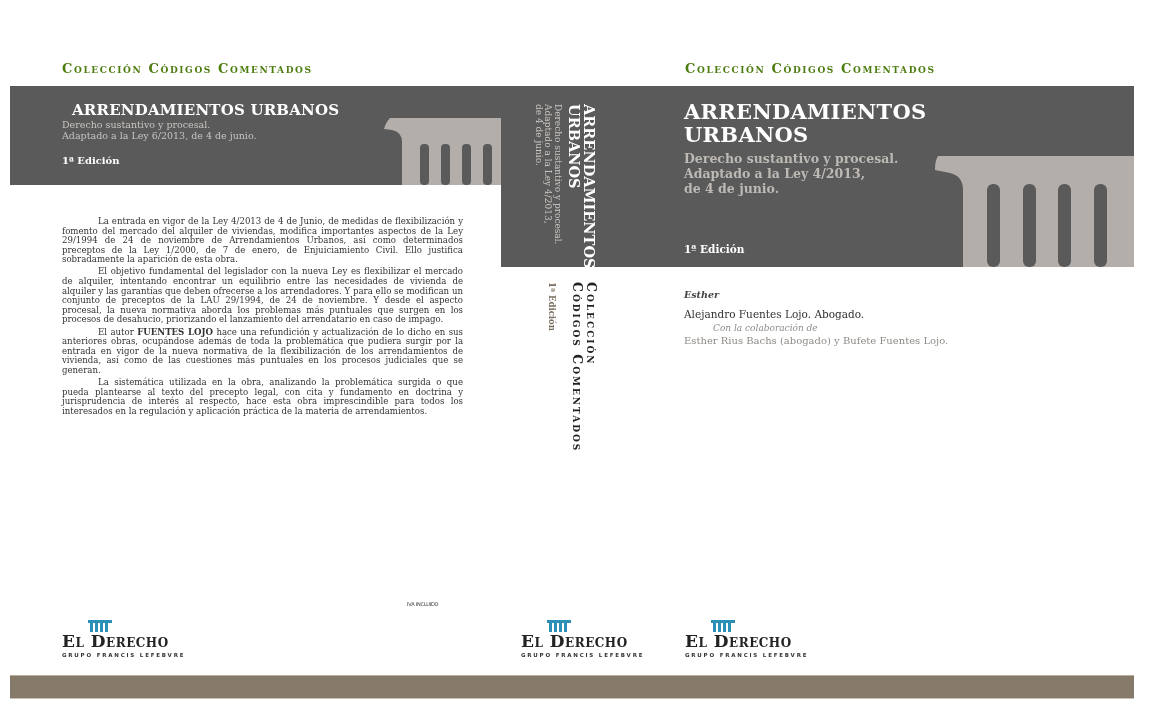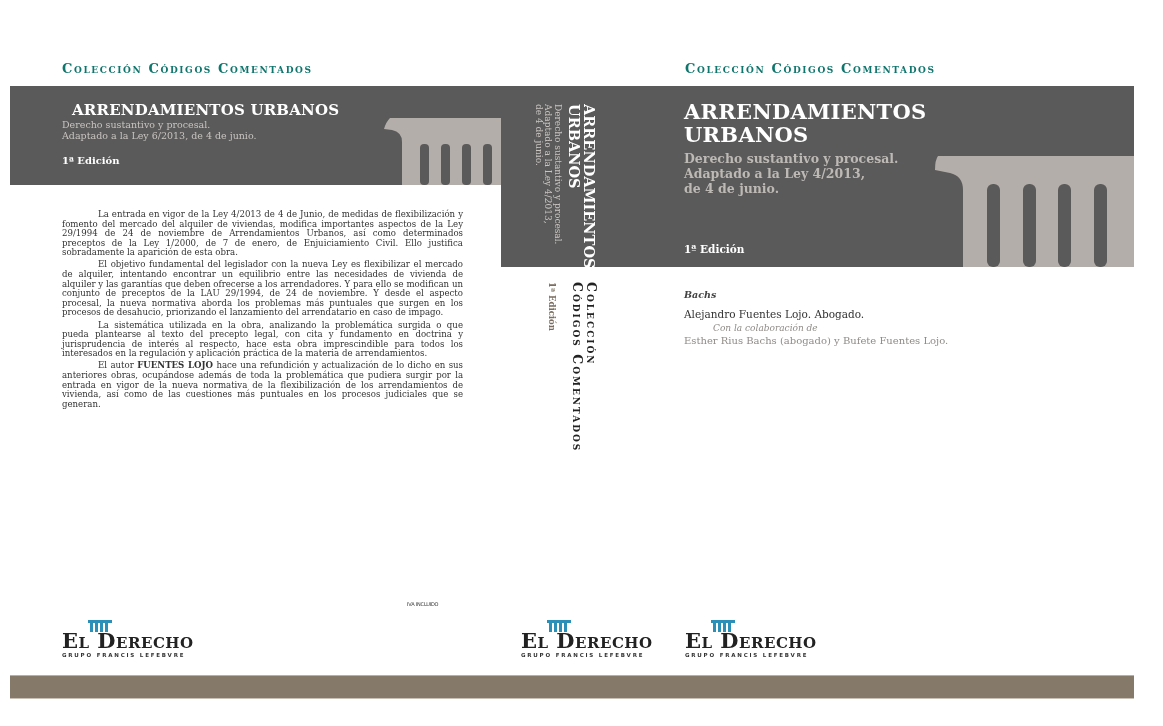--- a/index.html
+++ b/index.html
@@ -1,40 +1,40 @@
 <!DOCTYPE html>
 <html><head>
 <meta charset="utf-8">
 <style>
   html,body{margin:0;padding:0;background:#ffffff;}
   body{width:1163px;height:726px;position:relative;overflow:hidden;font-family:"DejaVu Serif",serif;}
   .abs{position:absolute;}
-  .series{font-family:"DejaVu Serif",serif;font-variant:small-caps;letter-spacing:1.6px;color:#0f766e;font-size:13px;font-weight:bold;}
+  .series{font-family:"DejaVu Serif",serif;font-variant:small-caps;letter-spacing:1.6px;color:#4d7c0f;font-size:13px;font-weight:bold;}
   .band{background:#5a5a5a;}
   .col-shape{fill:#b3aeaa;}
   .back-title{left:72px;top:101px;font-size:15px;font-weight:bold;color:#fff;letter-spacing:0.2px;}
   .back-sub{left:62px;top:120px;font-size:9.5px;line-height:10.5px;color:#c8c4c0;}
   .back-ed{left:62px;top:155px;font-size:10px;font-weight:bold;color:#fff;}
-  .blurb{left:62px;top:210px;width:401px;font-size:8.6px;line-height:9.6px;color:#333;text-align:justify;}
+  .blurb{left:62px;top:217px;width:401px;font-size:8.6px;line-height:9.6px;color:#333;text-align:justify;}
   .blurb p{margin:0 0 2.5px 0;text-indent:36px;}
   .blurb b{font-weight:bold;}
   .front-title{left:684px;top:100px;font-size:21px;line-height:23px;font-weight:bold;color:#fff;letter-spacing:0.3px;}
   .front-sub{left:684px;top:151px;font-size:12.5px;line-height:15px;font-weight:bold;color:#bdb9b5;}
   .front-ed{left:684px;top:243px;font-size:10.5px;font-weight:bold;color:#fff;}
   .autor-h{left:684px;top:289px;font-size:9.5px;font-style:italic;font-weight:bold;color:#444;}
   .autor-n{left:684px;top:308px;font-size:10.5px;color:#333;}
   .collab-l{left:684px;top:323px;font-size:9px;font-style:italic;color:#8f8b87;margin-left:29px;}
   .collab-n{left:684px;top:335px;font-size:10px;color:#8f8b87;}
   .spine-title{font-size:14.5px;line-height:15px;font-weight:bold;color:#fff;white-space:nowrap;}
   .spine-sub{font-size:9px;line-height:9.5px;color:#c8c4c0;white-space:nowrap;}
   .spine-series{font-variant:small-caps;font-size:12.5px;line-height:14px;letter-spacing:2px;color:#222;font-weight:bold;white-space:nowrap;}
   .spine-ed{font-size:8.5px;font-weight:bold;color:#7b6e60;white-space:nowrap;}
   .vert{writing-mode:vertical-rl;}
   .logo{text-align:left;}
-  .logo .brand{font-family:"DejaVu Serif",serif;font-size:21px;letter-spacing:0.5px;color:#222;font-variant:small-caps;font-weight:bold;line-height:18px;}
+  .logo .brand{font-family:"DejaVu Serif",serif;font-size:17px;letter-spacing:0.5px;color:#222;font-variant:small-caps;font-weight:bold;line-height:18px;}
   .logo .grupo{font-family:"DejaVu Sans",sans-serif;font-size:5.5px;letter-spacing:1.8px;color:#333;font-weight:bold;text-transform:uppercase;margin-top:2px;}
   .iva{font-family:"DejaVu Sans",sans-serif;font-size:5px;color:#333;letter-spacing:-0.2px;}
   .bottom-bar{left:10px;top:675px;width:1124px;height:22px;background:#857a6a;border-top:1px solid #b9b0a3;border-bottom:1px solid #c9c1b6;}
 </style>
 </head>
 <body>
 
 <div class="abs series" style="left:62px;top:61px;">Colección Códigos Comentados</div>
 
 <div class="abs band" style="left:10px;top:86px;width:491px;height:99px;"></div>
@@ -50,22 +50,22 @@
 <div class="abs back-title">ARRENDAMIENTOS URBANOS</div>
 <div class="abs back-sub">
   <div>Derecho sustantivo y procesal.</div>
   <div>Adaptado a la Ley 6/2013, de 4 de junio.</div>
 </div>
 <div class="abs back-ed">1ª Edición</div>
 
 <div class="abs blurb">
   <p>La entrada en vigor de la Ley 4/2013 de 4 de Junio, de medidas de flexibilización y fomento del mercado del alquiler de viviendas, modifica importantes aspectos de la Ley 29/1994 de 24 de noviembre de Arrendamientos Urbanos, así como determinados preceptos de la Ley 1/2000, de 7 de enero, de Enjuiciamiento Civil. Ello justifica sobradamente la aparición de esta obra.</p>
   <p>El objetivo fundamental del legislador con la nueva Ley es flexibilizar el mercado de alquiler, intentando encontrar un equilibrio entre las necesidades de vivienda de alquiler y las garantías que deben ofrecerse a los arrendadores. Y para ello se modifican un conjunto de preceptos de la LAU 29/1994, de 24 de noviembre. Y desde el aspecto procesal, la nueva normativa aborda los problemas más puntuales que surgen en los procesos de desahucio, priorizando el lanzamiento del arrendatario en caso de impago.</p>
+  <p><span>El autor </span><b>FUENTES LOJO</b><span> hace una refundición y actualización de lo dicho en sus anteriores obras, ocupándose además de toda la problemática que pudiera surgir por la entrada en vigor de la nueva normativa de la flexibilización de los arrendamientos de vivienda, así como de las cuestiones más puntuales en los procesos judiciales que se generan.</span></p>
   <p>La sistemática utilizada en la obra, analizando la problemática surgida o que pueda plantearse al texto del precepto legal, con cita y fundamento en doctrina y jurisprudencia de interés al respecto, hace esta obra imprescindible para todos los interesados en la regulación y aplicación práctica de la materia de arrendamientos.</p>
-  <p><span>El autor </span><b>FUENTES LOJO</b><span> hace una refundición y actualización de lo dicho en sus anteriores obras, ocupándose además de toda la problemática que pudiera surgir por la entrada en vigor de la nueva normativa de la flexibilización de los arrendamientos de vivienda, así como de las cuestiones más puntuales en los procesos judiciales que se generan.</span></p>
 </div>
 
 <div class="abs iva" style="left:407px;top:601px;">IVA INCLUIDO</div>
 
 <div class="abs logo" style="left:62px;top:620px;">
   <svg width="24" height="12" viewBox="0 0 24 12" style="display:block;margin-left:26px;">
     <rect x="0" y="0" width="24" height="3" fill="#2b8fb8"></rect>
     <rect x="2" y="3" width="3" height="9" fill="#2b8fb8"></rect>
     <rect x="7" y="3" width="3" height="9" fill="#2b8fb8"></rect>
     <rect x="12" y="3" width="3" height="9" fill="#2b8fb8"></rect>
@@ -118,21 +118,21 @@
   <div>ARRENDAMIENTOS</div>
   <div>URBANOS</div>
 </div>
 <div class="abs front-sub">
   <div>Derecho sustantivo y procesal.</div>
   <div>Adaptado a la Ley 4/2013,</div>
   <div>de 4 de junio.</div>
 </div>
 <div class="abs front-ed">1ª Edición</div>
 
-<div class="abs autor-h">Bachs</div>
+<div class="abs autor-h">Esther</div>
 <div class="abs autor-n">Alejandro Fuentes Lojo. Abogado.</div>
 <div class="abs collab-l">Con la colaboración de</div>
 <div class="abs collab-n">Esther Rius Bachs (abogado) y Bufete Fuentes Lojo.</div>
 
 <div class="abs logo" style="left:685px;top:620px;">
   <svg width="24" height="12" viewBox="0 0 24 12" style="display:block;margin-left:26px;">
     <rect x="0" y="0" width="24" height="3" fill="#2b8fb8"></rect>
     <rect x="2" y="3" width="3" height="9" fill="#2b8fb8"></rect>
     <rect x="7" y="3" width="3" height="9" fill="#2b8fb8"></rect>
     <rect x="12" y="3" width="3" height="9" fill="#2b8fb8"></rect>

